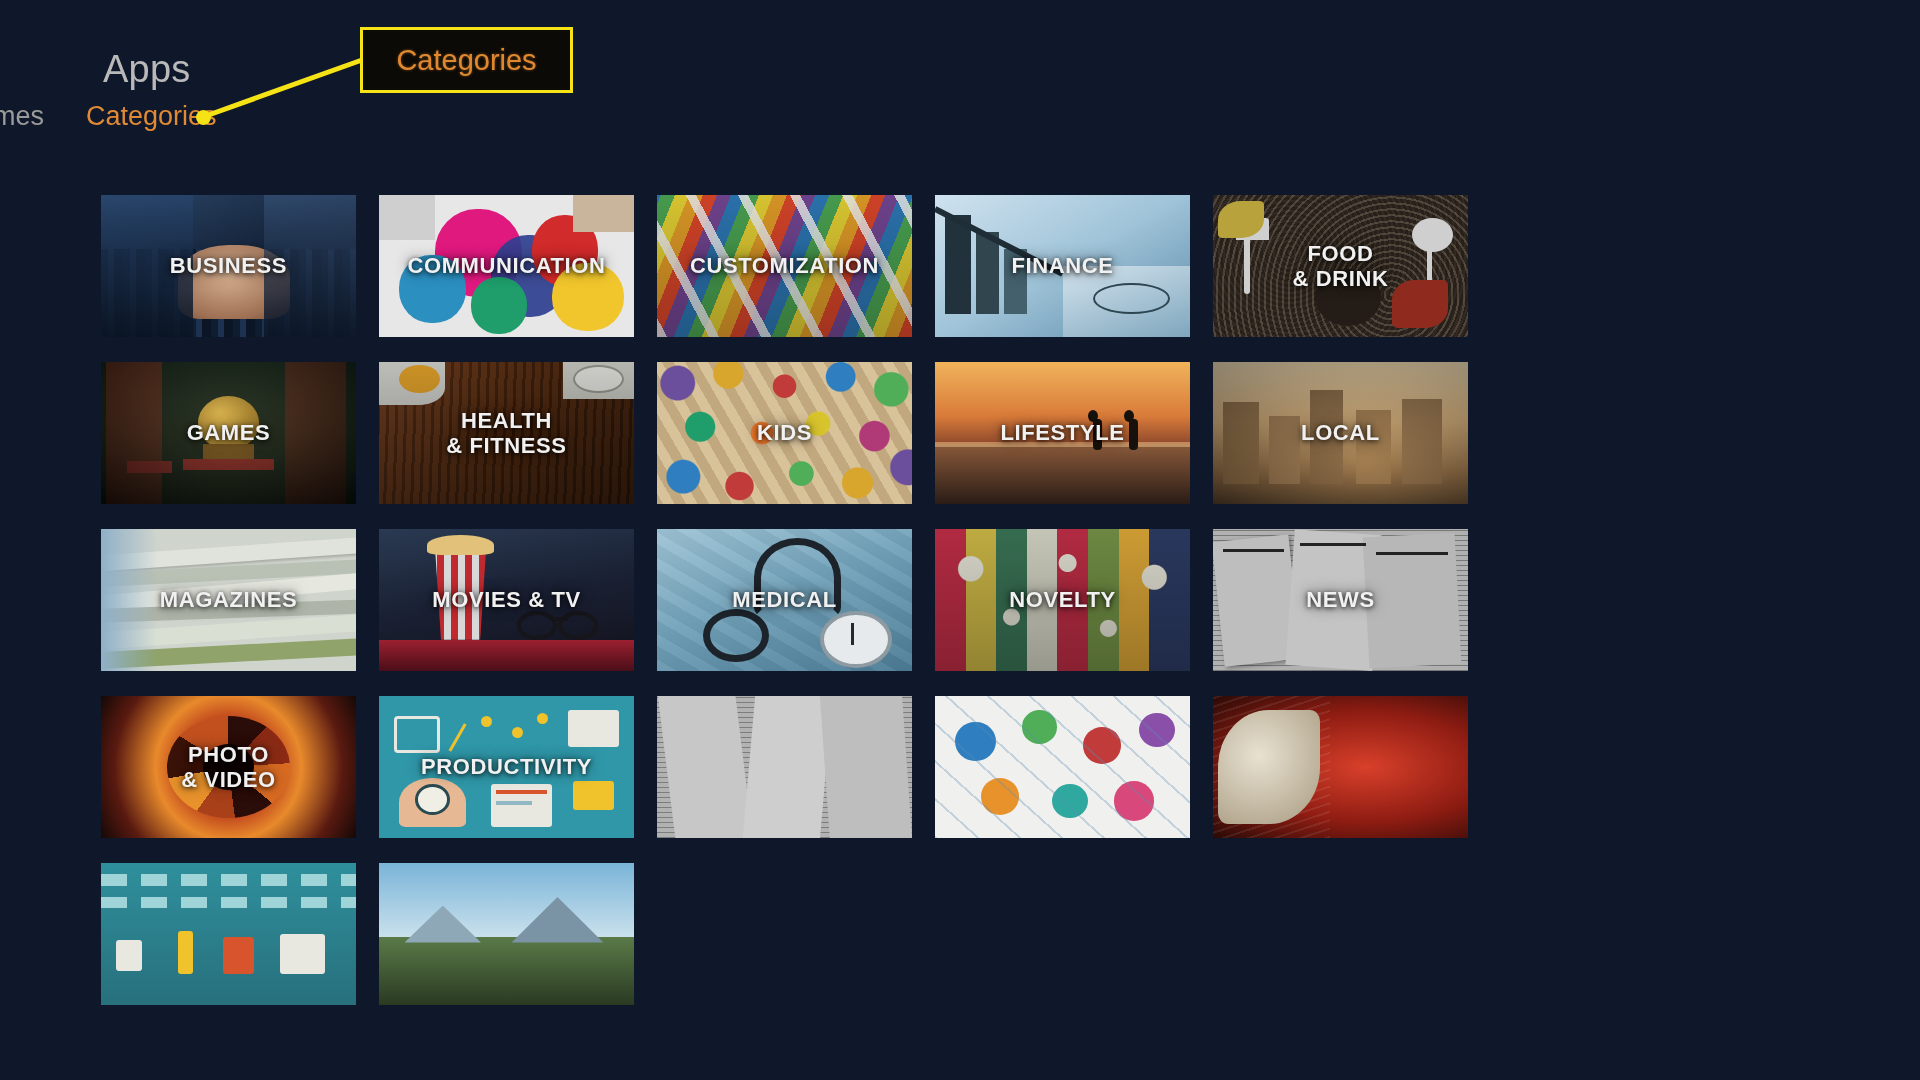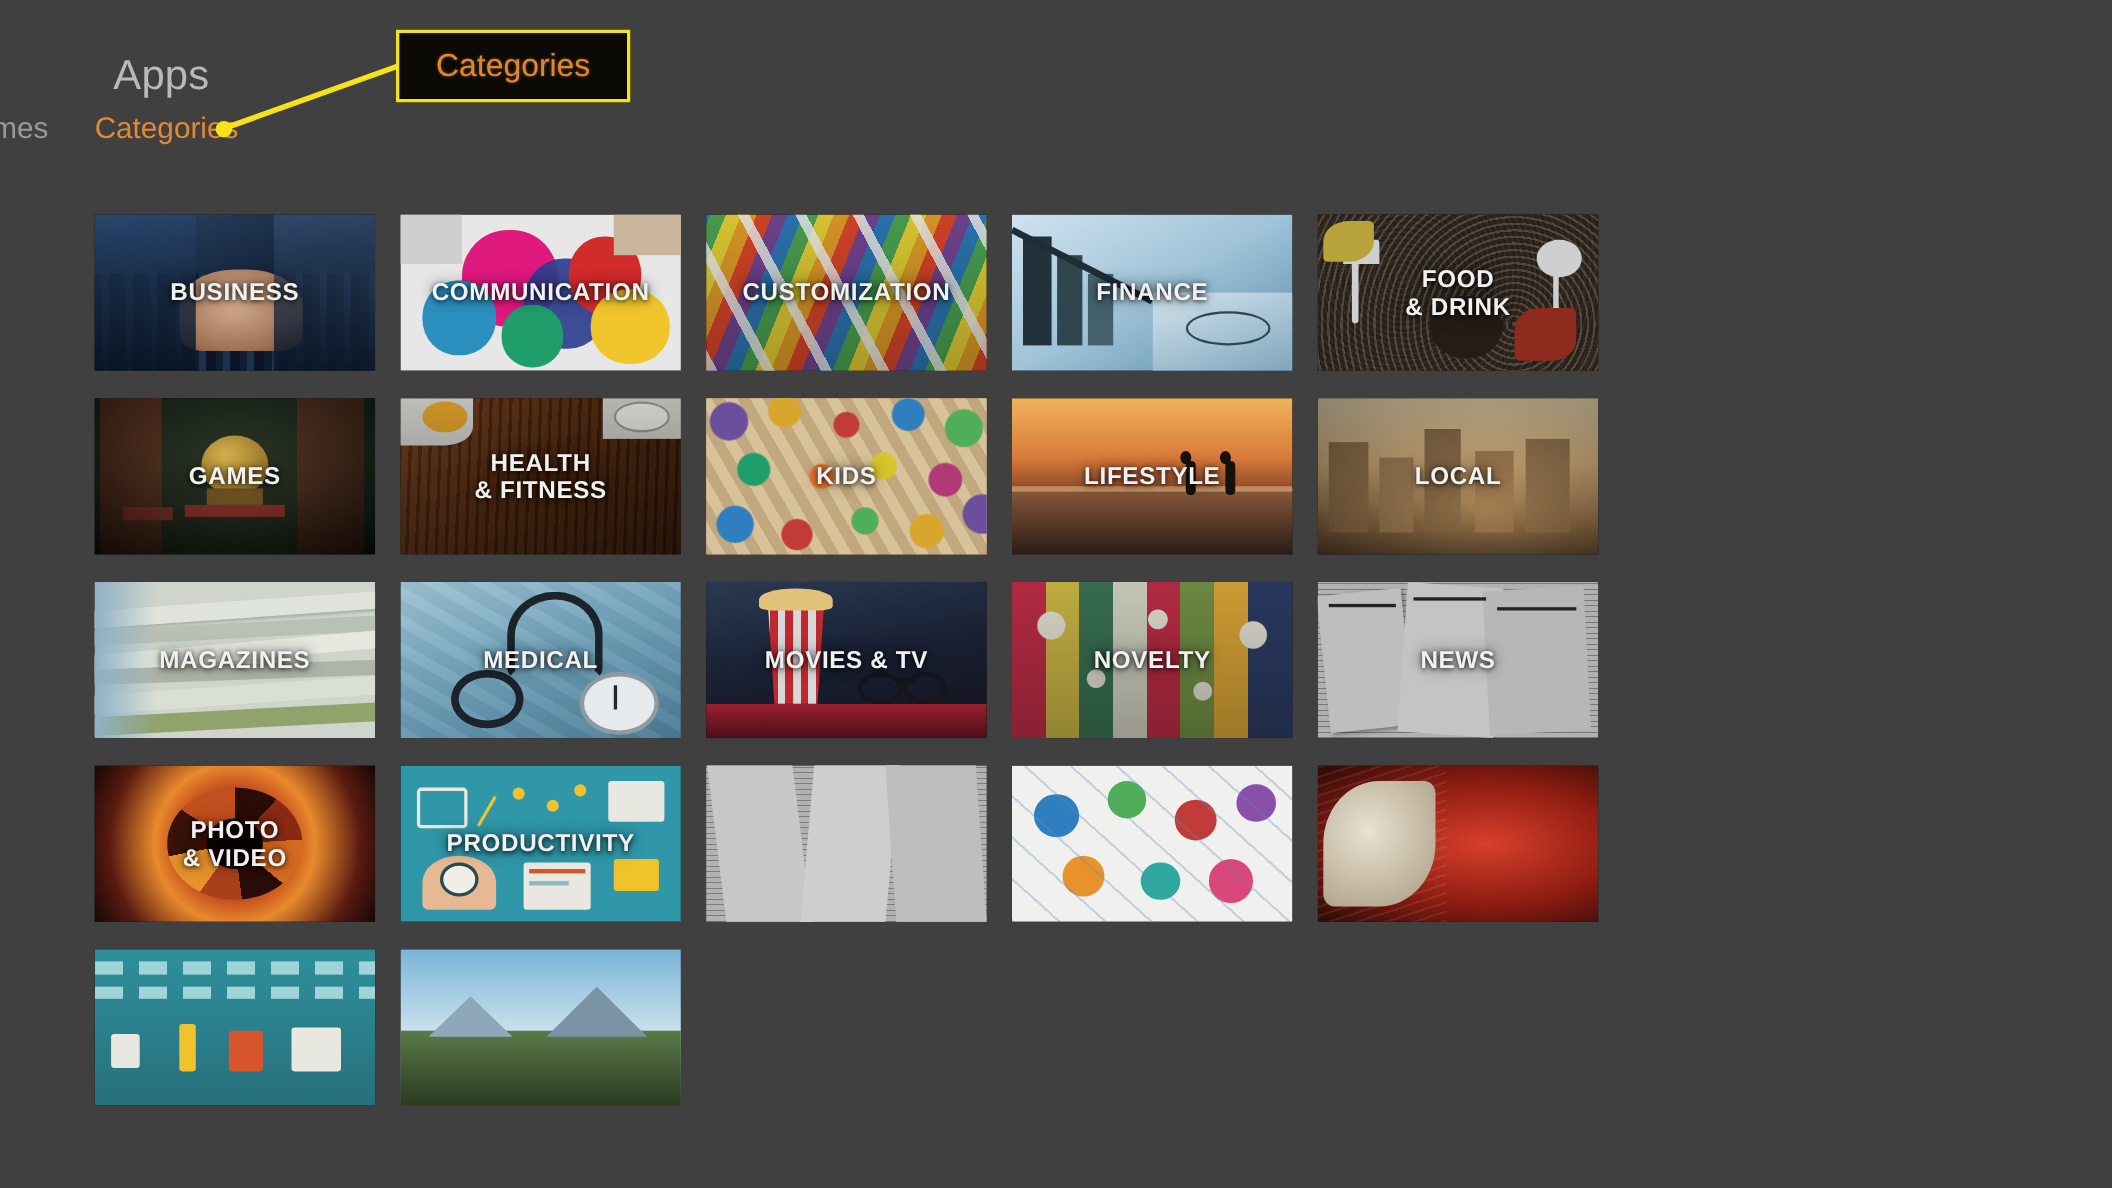--- a/index.html
+++ b/index.html
@@ -2,39 +2,39 @@
 <html><head>
 <meta charset="utf-8">
 <style>
   * { box-sizing: border-box; margin: 0; padding: 0; }
   html, body {
     width: 1920px; height: 1080px;
     background: #080808;
     overflow: hidden;
     font-family: "Liberation Sans", sans-serif;
   }
-  #root { position: relative; width: 1920px; height: 1080px; background: #404040; }
+  #root { position: relative; width: 1920px; height: 1080px; background: #0f172a; }
 
   
   #page-title {
     position: absolute; left: 103px; top: 50px;
     font-size: 38px; font-weight: 400; color: #b9b9b9;
     letter-spacing: 0.2px; line-height: 1;
   }
   #nav {
     position: absolute; left: -43px; top: 103px;
     display: flex; align-items: center; gap: 42px;
   }
   .nav-item { font-size: 27px; font-weight: 400; line-height: 1; white-space: nowrap; }
   .nav-item.inactive { color: #9a9a9a; }
   .nav-item.active { color: #e08a35; }
 
   
   #grid {
-    position: absolute; left: 86px; top: 195px;
+    position: absolute; left: 101px; top: 195px;
     width: 1366px;
     display: grid;
     grid-template-columns: repeat(5, 255px);
     column-gap: 23px;
     row-gap: 25px;
   }
   .tile {
     position: relative; width: 255px; height: 142px;
     overflow: hidden; background: #151515;
     cursor: pointer;
@@ -252,43 +252,43 @@
     <div class="ov" style="left:-8%;top:66%;width:120%;height:12%;background:#dadfd4;transform:rotate(-4deg)"></div>
     <div class="ov" style="left:-8%;top:82%;width:120%;height:12%;background:#8fa36a;transform:rotate(-3deg)"></div>
     <div class="ov" style="left:0;top:0;width:22%;height:100%;background:linear-gradient(90deg,#8fb0c8,rgba(143,176,200,0))"></div>
         </div>
         <div class="label">
           <span>Magazines</span>
         </div>
       </div>
       <div class="tile">
         <div class="art">
-          <div class="sky" style="background:linear-gradient(160deg,#9fc4d6 0%,#6fa0b8 48%,#4b7b95 100%)"></div>
-    <div class="ov" style="left:0;top:0;width:100%;height:100%;background:repeating-linear-gradient(30deg,rgba(255,255,255,.05) 0 10px,rgba(0,0,0,.04) 10px 22px)"></div>
-    <div class="ov" style="left:38%;top:6%;width:34%;height:56%;border:7px solid #1d232a;border-radius:50% 50% 12% 12%;border-bottom-color:transparent"></div>
-    <div class="ov" style="left:18%;top:56%;width:26%;height:38%;border:7px solid #1d232a;border-radius:50%"></div>
-    <div class="ov" style="left:64%;top:58%;width:28%;height:40%;border-radius:50%;background:#e6eaec;border:4px solid #8d9aa2"></div>
-    <div class="ov" style="left:76%;top:66%;width:3px;height:16%;background:#23292f"></div>
-        </div>
-        <div class="label">
-          <span>Medical</span>
-        </div>
-      </div>
-      <div class="tile">
-        <div class="art">
           <div class="sky" style="background:linear-gradient(170deg,#2a3a52 0%,#1a2134 46%,#12101a 100%)"></div>
     <div class="ov" style="left:0;top:78%;width:100%;height:22%;background:linear-gradient(180deg,#9c2030,#4a0e18)"></div>
     <div class="ov" style="left:20%;top:12%;width:24%;height:66%;background:repeating-linear-gradient(90deg,#d8d8d8 0 7px,#c0292f 7px 14px);clip-path:polygon(8% 0,92% 0,82% 100%,18% 100%)"></div>
     <div class="ov" style="left:19%;top:4%;width:26%;height:14%;background:#e2c27a;border-radius:50% 50% 20% 20%"></div>
     <div class="ov" style="left:54%;top:58%;width:16%;height:20%;border:4px solid #15151a;border-radius:50%"></div>
     <div class="ov" style="left:70%;top:58%;width:16%;height:20%;border:4px solid #15151a;border-radius:50%"></div>
     <div class="ov" style="left:68%;top:62%;width:6%;height:4px;background:#15151a"></div>
         </div>
         <div class="label">
           <span>Movies &amp; TV</span>
+        </div>
+      </div>
+      <div class="tile">
+        <div class="art">
+          <div class="sky" style="background:linear-gradient(160deg,#9fc4d6 0%,#6fa0b8 48%,#4b7b95 100%)"></div>
+    <div class="ov" style="left:0;top:0;width:100%;height:100%;background:repeating-linear-gradient(30deg,rgba(255,255,255,.05) 0 10px,rgba(0,0,0,.04) 10px 22px)"></div>
+    <div class="ov" style="left:38%;top:6%;width:34%;height:56%;border:7px solid #1d232a;border-radius:50% 50% 12% 12%;border-bottom-color:transparent"></div>
+    <div class="ov" style="left:18%;top:56%;width:26%;height:38%;border:7px solid #1d232a;border-radius:50%"></div>
+    <div class="ov" style="left:64%;top:58%;width:28%;height:40%;border-radius:50%;background:#e6eaec;border:4px solid #8d9aa2"></div>
+    <div class="ov" style="left:76%;top:66%;width:3px;height:16%;background:#23292f"></div>
+        </div>
+        <div class="label">
+          <span>Medical</span>
         </div>
       </div>
       <div class="tile">
         <div class="art">
           <div class="sky" style="background:linear-gradient(90deg,#c9304a 0 12%,#d8c24a 12% 24%,#3d7a5a 24% 36%,#e0e0d0 36% 48%,#c9304a 48% 60%,#7a9a4a 60% 72%,#e8b03a 72% 84%,#2f3f6a 84% 100%)"></div>
     <div class="ov" style="left:0;top:0;width:100%;height:100%;background:
       radial-gradient(circle at 14% 28%,#f2f0e2 0 5%,transparent 5.5%),
       radial-gradient(circle at 30% 62%,#f2f0e2 0 4%,transparent 4.5%),
       radial-gradient(circle at 52% 24%,#f2f0e2 0 5%,transparent 5.5%),
       radial-gradient(circle at 68% 70%,#f2f0e2 0 4%,transparent 4.5%),

